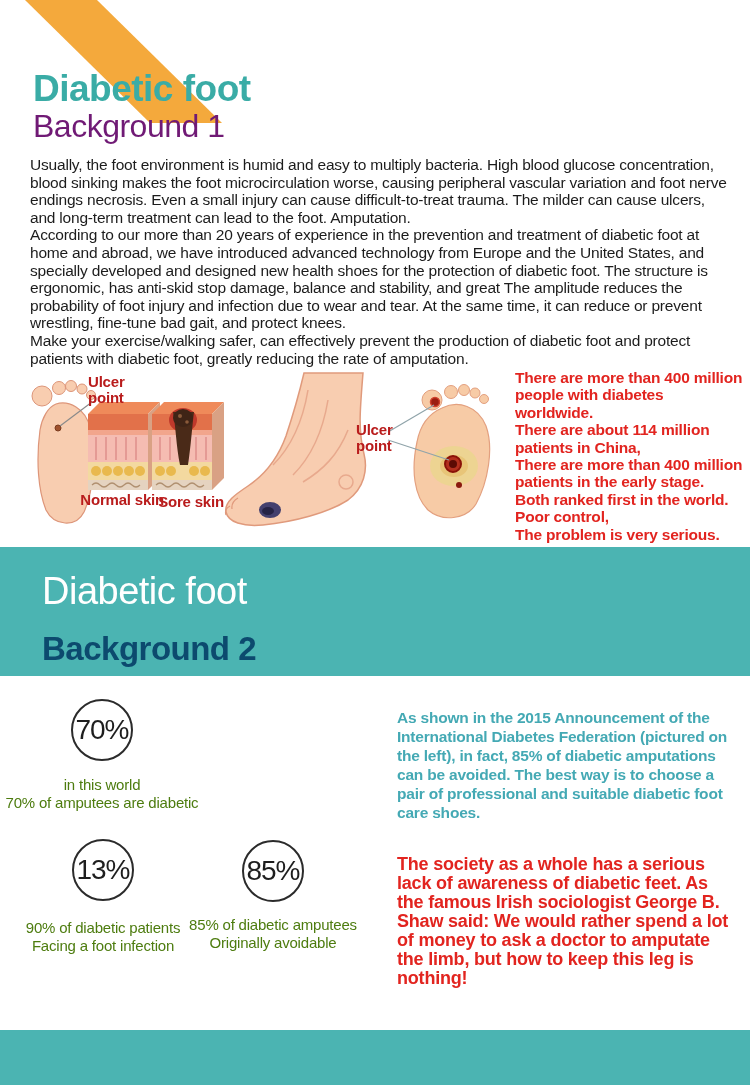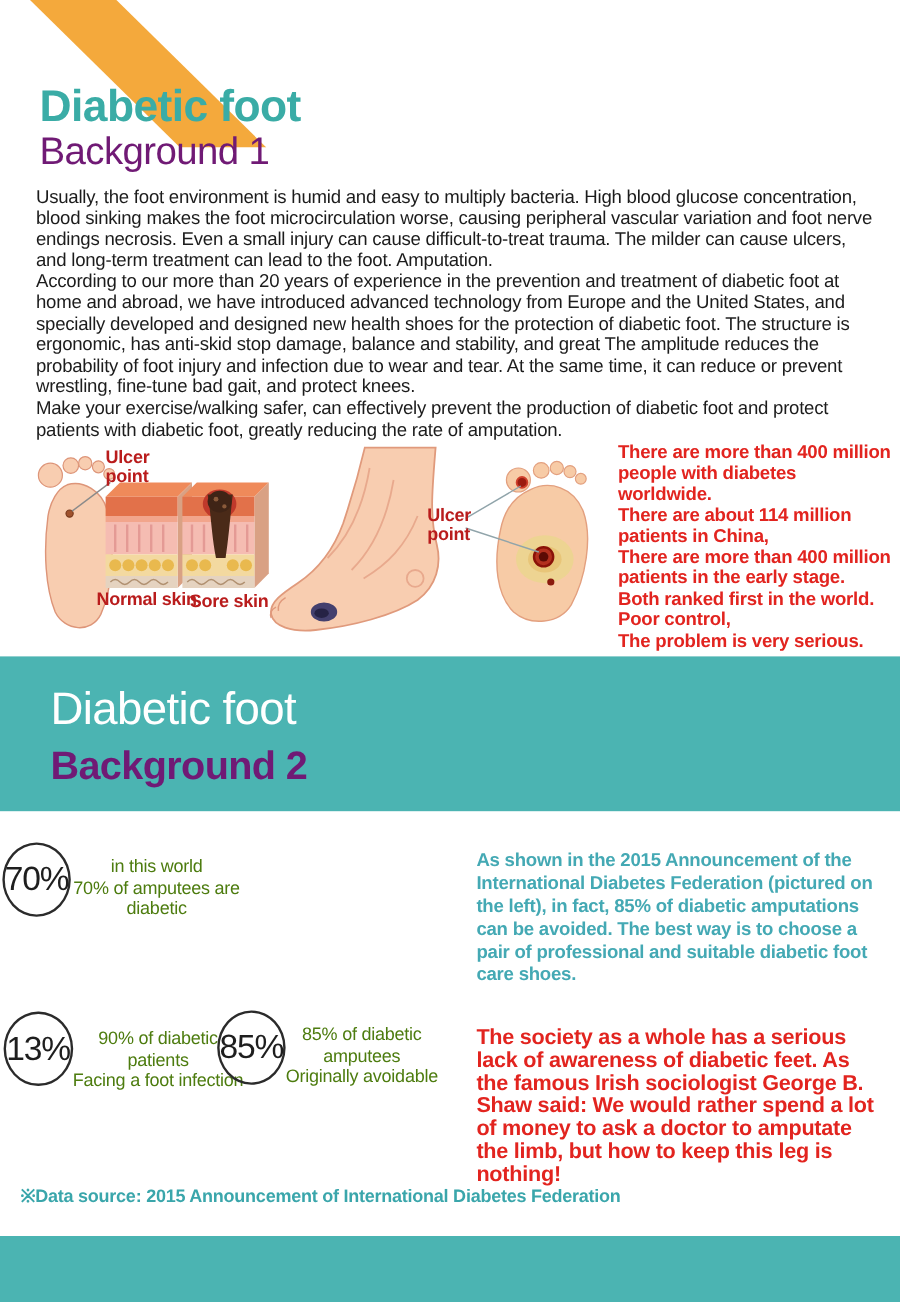--- a/index.html
+++ b/index.html
@@ -23,23 +23,23 @@
   .lbl-normal{left:66px; top:122px; width:90px; text-align:right;}
   .lbl-sore{left:148px; top:124px; width:70px; text-align:center;}
   .lbl-ulcer-right{left:348px; top:52px; width:52px;}
 
   .stats-red{position:absolute; left:515px; top:369px; width:228px; font-size:15.5px; line-height:17.4px;
              color:#e2241f; font-weight:600; letter-spacing:-0.2px;}
 
   .banner{position:absolute; left:0; top:547px; width:750px; height:129px; background:#4bb4b2; box-sizing:border-box;
           padding:24px 0 0 42px;}
   .banner-title{font-size:38px; color:#ffffff; font-weight:500; letter-spacing:-0.5px; line-height:40px;}
-  .banner-sub{font-size:33px; color:#701a75; font-weight:700; letter-spacing:-0.5px; line-height:34px; margin-top:10px;}
-
-  .stat{position:absolute; display:flex; flex-direction:row; align-items:center;}
+  .banner-sub{font-size:33px; color:#0c4a6e; font-weight:700; letter-spacing:-0.5px; line-height:34px; margin-top:21px;}
+
+  .stat{position:absolute; display:flex; flex-direction:column; align-items:center;}
   .stat-circle{width:62px; height:62px; border:2.5px solid #2b2b2b; border-radius:50%;
                display:flex; align-items:center; justify-content:center; box-sizing:border-box;
                font-size:28px; color:#1e1e1e; font-weight:500; letter-spacing:-1px;}
   .stat-suffix{font-size:11px; margin-top:10px; margin-left:1px;}
   .stat-caption{margin-top:15px; font-size:15px; line-height:17.5px; color:#4d7c0f; text-align:center; letter-spacing:-0.2px;}
   .stat1{left:2px;  top:699px; width:200px;}
   .stat2{left:180px; top:700px; width:184px;}
   .stat2 .stat-caption{margin-top:10px;}
   .stat3{left:3px;  top:839px; width:200px;}
   .stat3 .stat-caption{margin-top:18px;}
@@ -201,16 +201,15 @@
     <div class="stat-circle">
       <span>85%</span>
     </div>
     <div class="stat-caption pre">85% of diabetic amputees
 Originally avoidable</div>
   </div>
 
   <div class="blue-para">As shown in the 2015 Announcement of the International Diabetes Federation (pictured on the left), in fact, 85% of diabetic amputations can be avoided. The best way is to choose a pair of professional and suitable diabetic foot care shoes.</div>
   <div class="red-para">The society as a whole has a serious lack of awareness of diabetic feet. As the famous Irish sociologist George B. Shaw said: We would rather spend a lot of money to ask a doctor to amputate the limb, but how to keep this leg is nothing!</div>
 
-  <div class="source-note">※Data source: 2015 Announcement of International Diabetes Federation</div>
   <div class="bottom-bar"></div>
 
 </div>
 
 </body></html>

